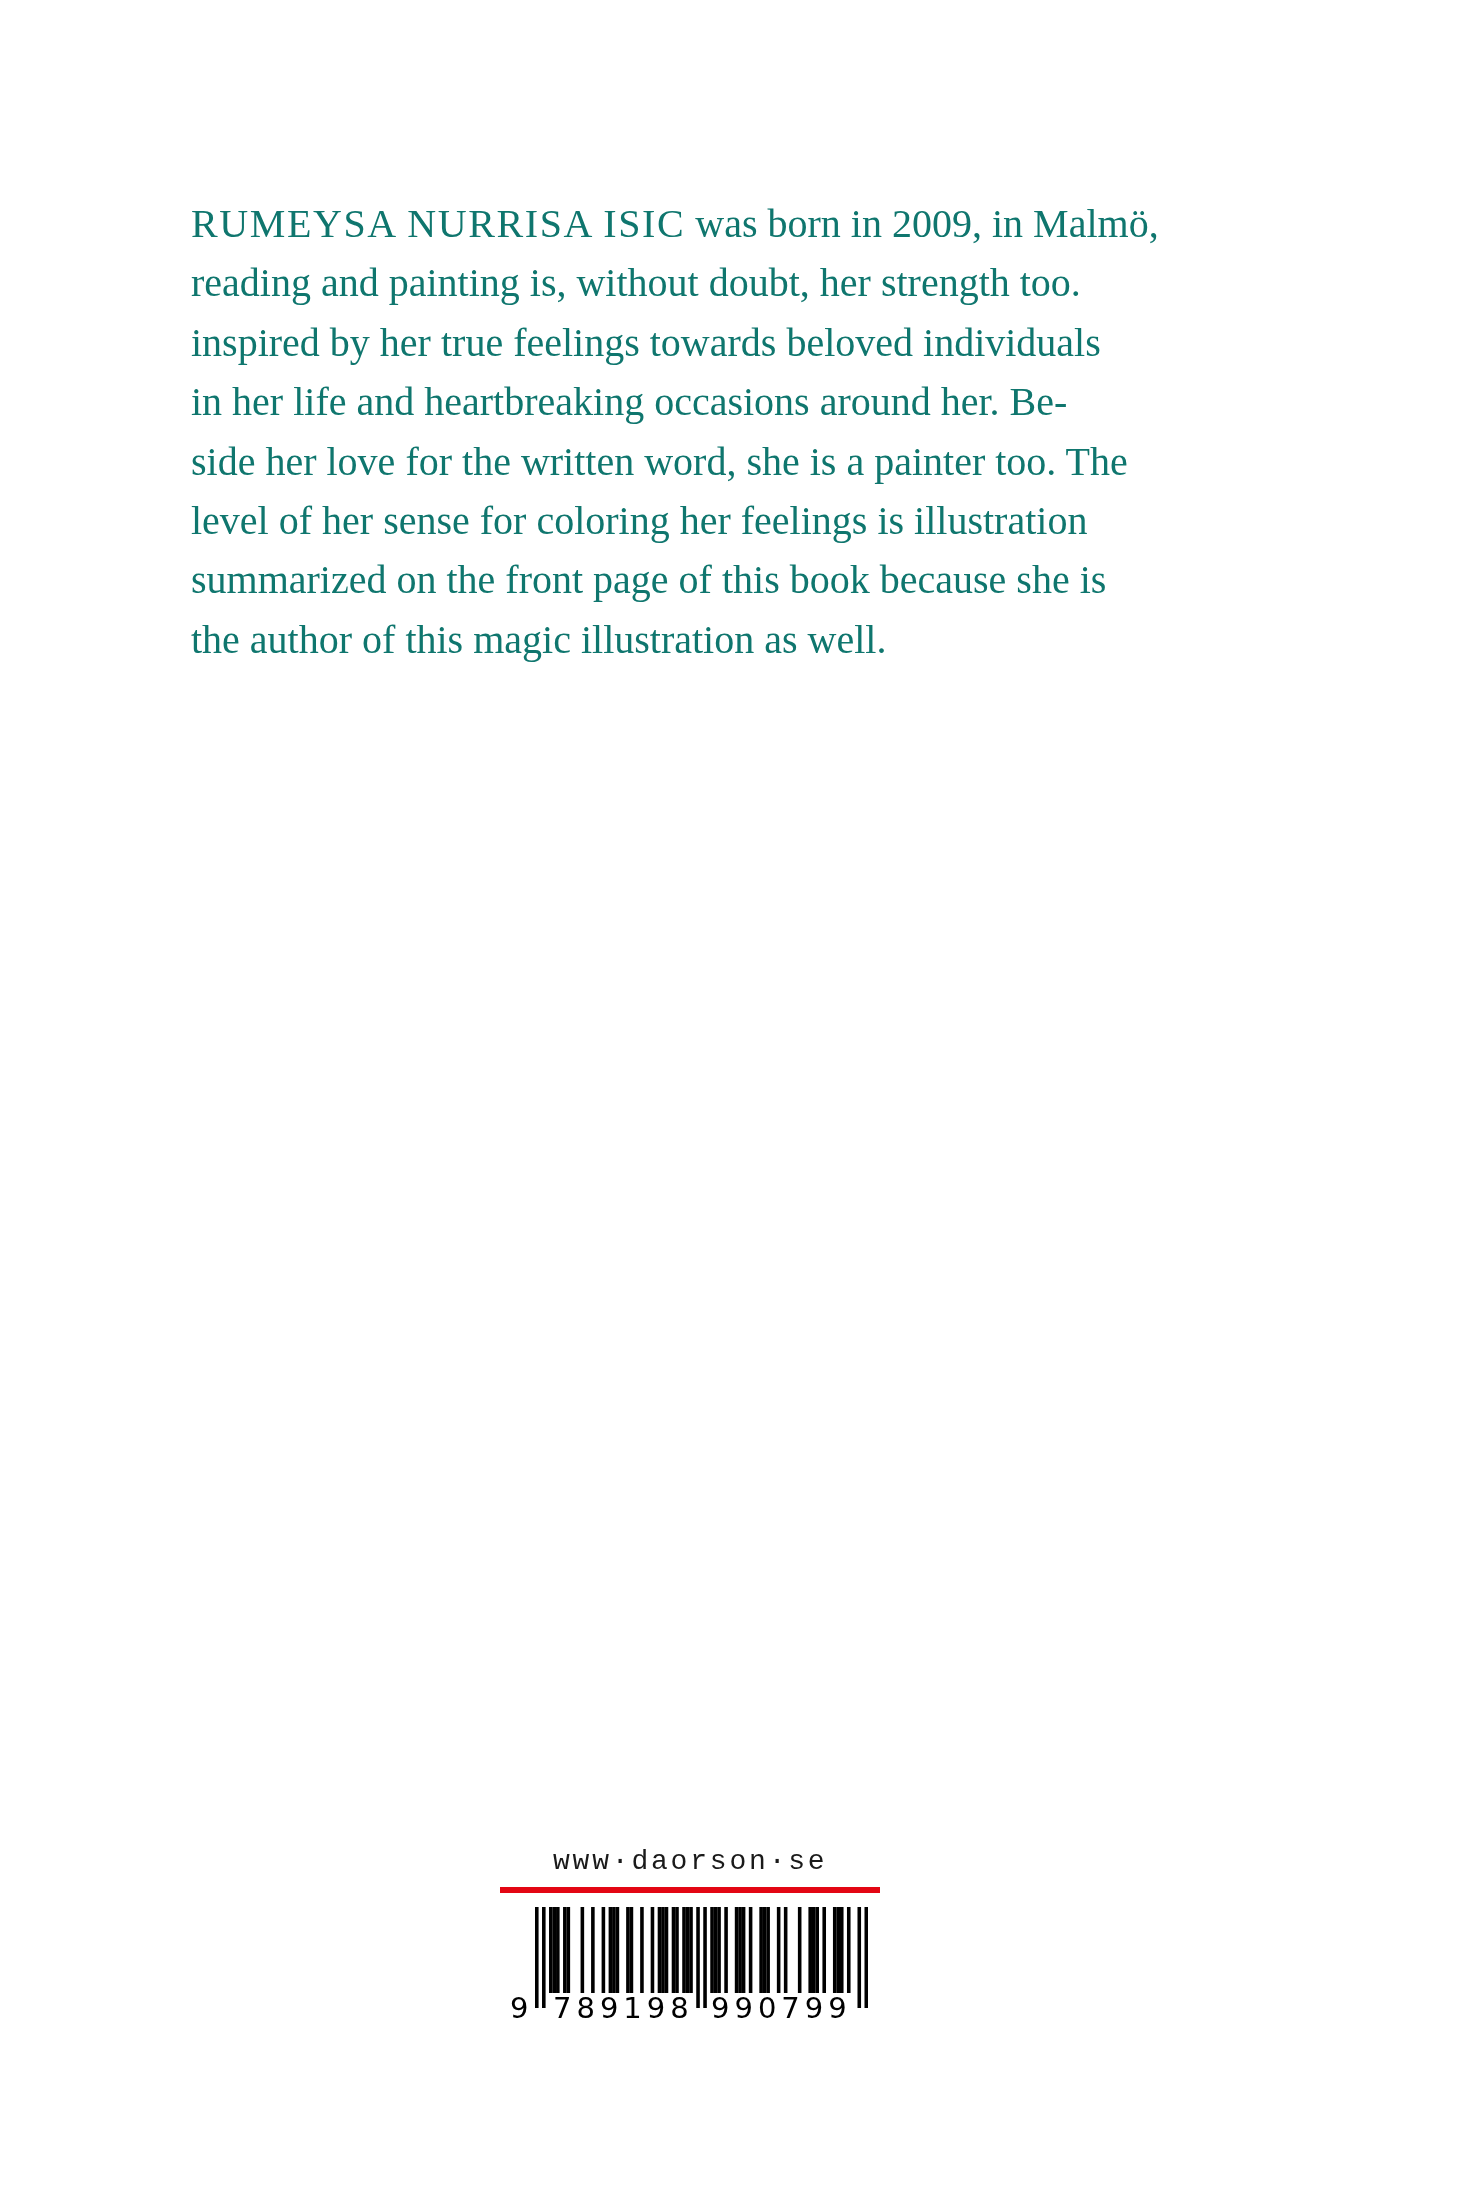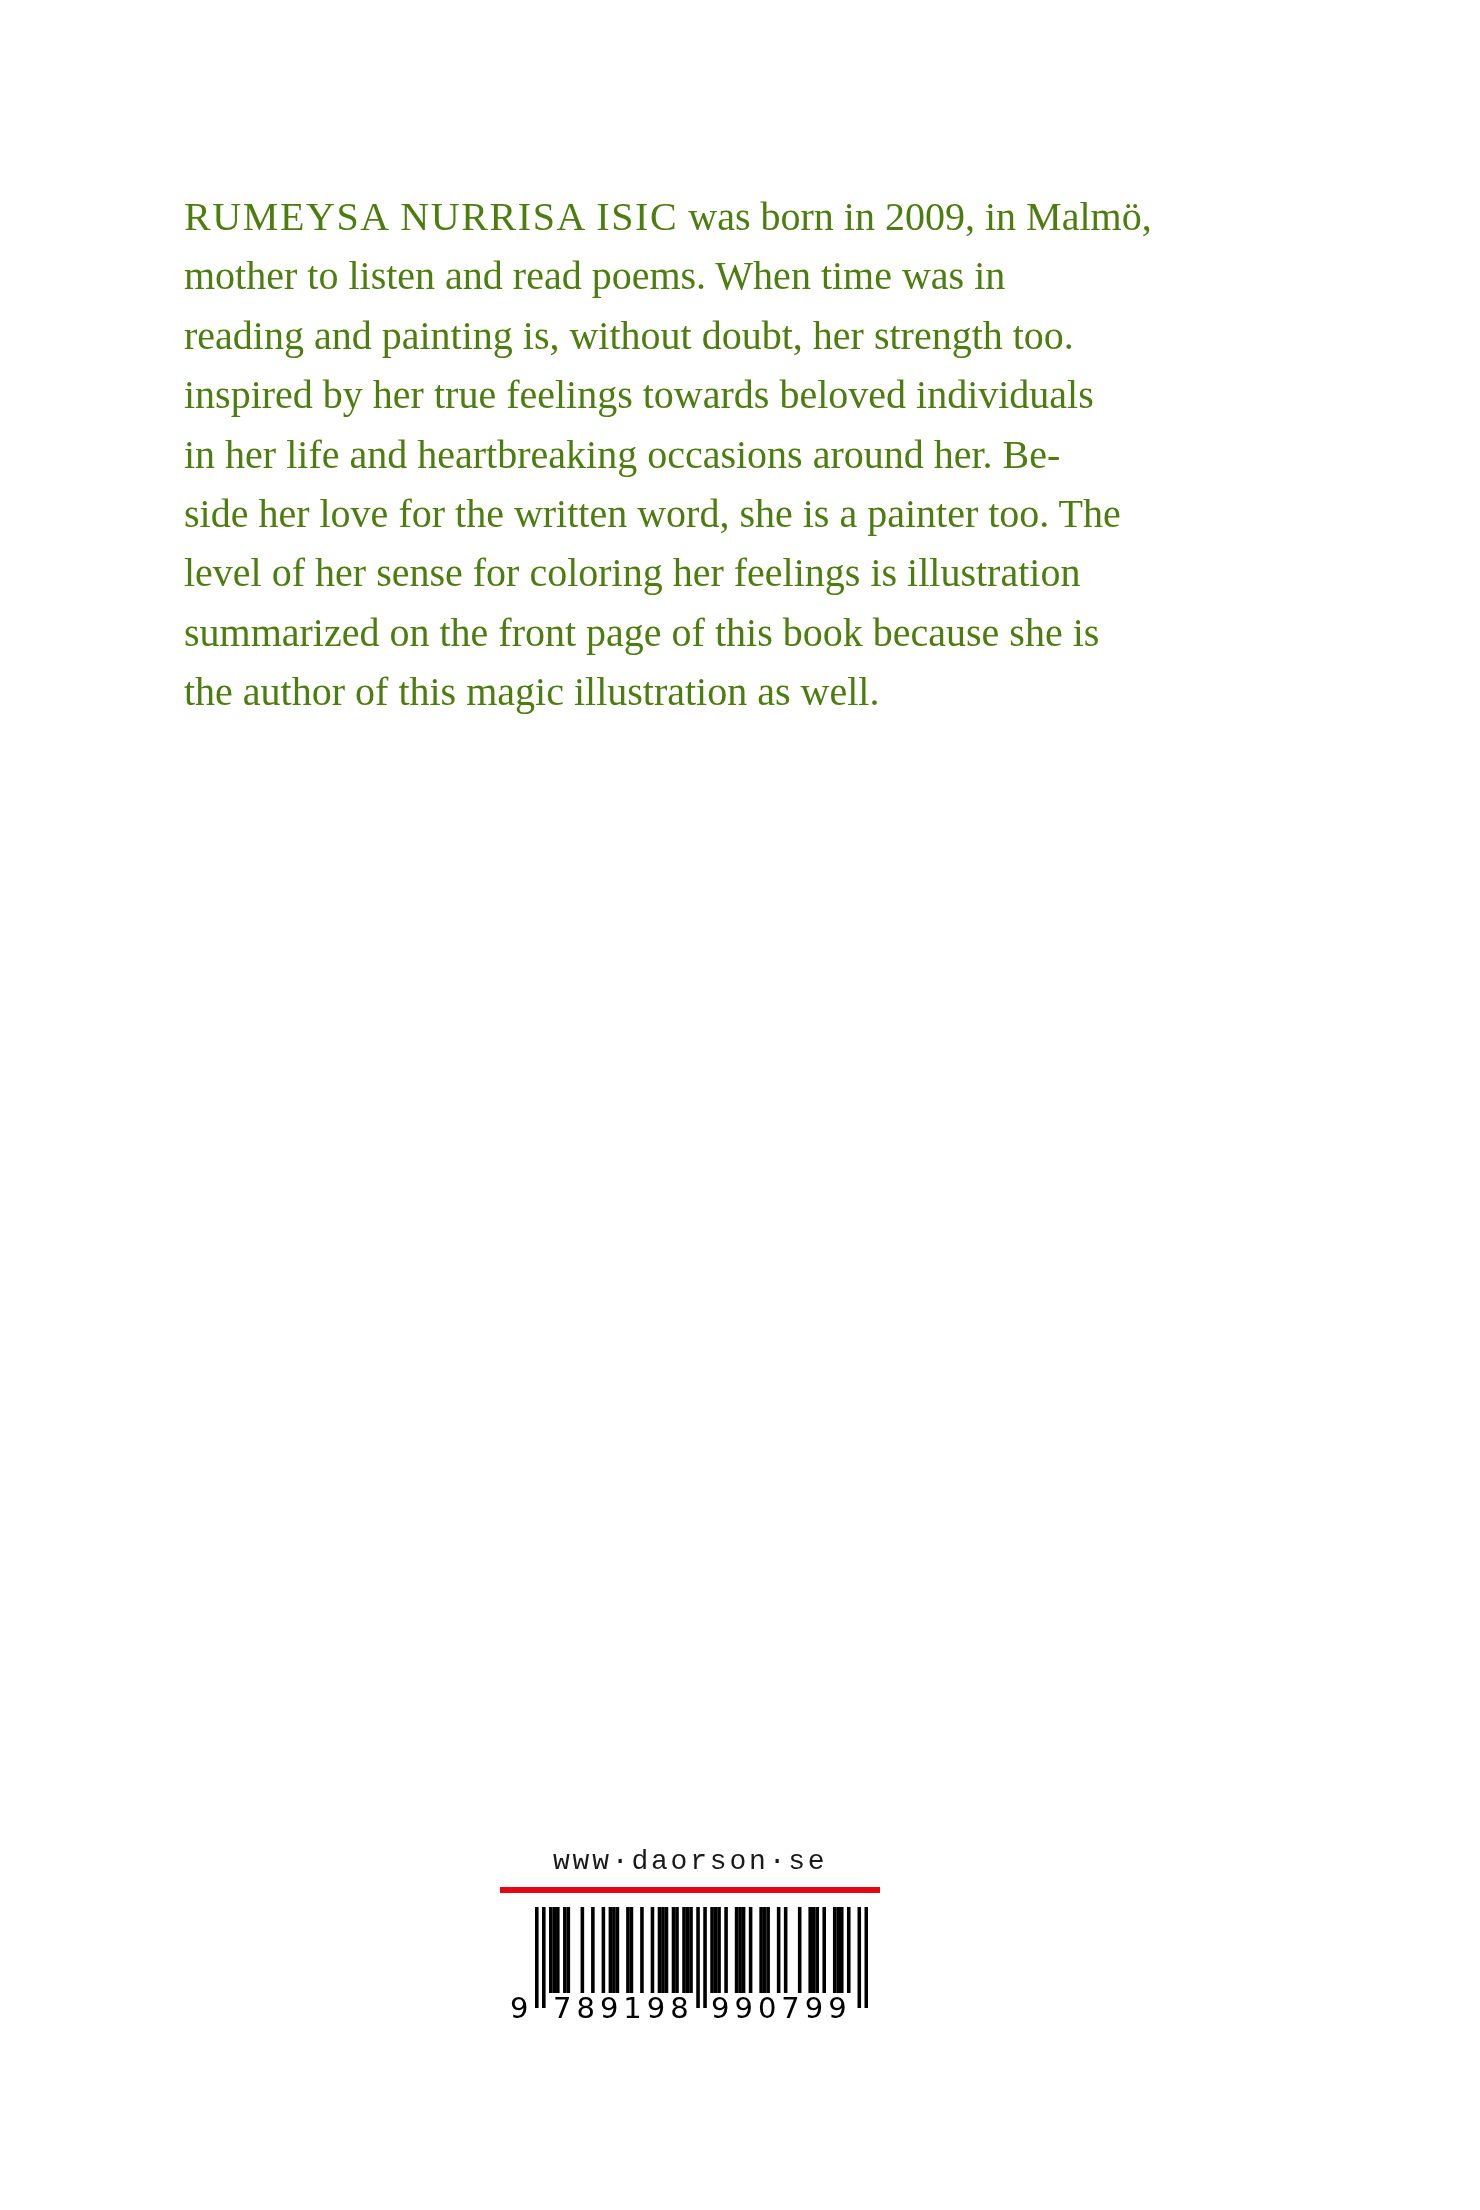--- a/index.html
+++ b/index.html
@@ -11,25 +11,25 @@
       width: 1480px;
       height: 2210px;
       position: relative;
       overflow: hidden;
     }
     .bio {
       position: absolute;
       left: 176px;
       top: 179px;
       width: 1060px;
-      margin: 8px;
+      margin: 15px;
       font-family: "Liberation Serif", "DejaVu Serif", serif;
       font-size: 40px;
       line-height: 59.4px;
-      color: #4d7c0f;
+      color: #0f766e;
     }
     .bio-line {
       display: block;
       white-space: nowrap;
     }
     .bio-name {
       letter-spacing: 0.04em;
     }
     .imprint {
       position: absolute;
@@ -86,21 +86,20 @@
       left: 211px;
       top: 148px;
       letter-spacing: 5px;
     }
   </style>
 </head>
 <body>
 
 <div class="bio">
   <span class="bio-line"><span class="bio-name">RUMEYSA NURRISA ISIC</span><span> was born in 2009, in Malmö,</span></span>
-  <span class="bio-line">mother to listen and read poems. When time was in</span>
   <span class="bio-line">reading and painting is, without doubt, her strength too.</span>
   <span class="bio-line">inspired by her true feelings towards beloved individuals</span>
   <span class="bio-line">in her life and heartbreaking occasions around her. Be-</span>
   <span class="bio-line">side her love for the written word, she is a painter too. The</span>
   <span class="bio-line">level of her sense for coloring her feelings is illustration</span>
   <span class="bio-line">summarized on the front page of this book because she is</span>
   <span class="bio-line">the author of this magic illustration as well.</span>
 </div>
 
 <div class="imprint">

